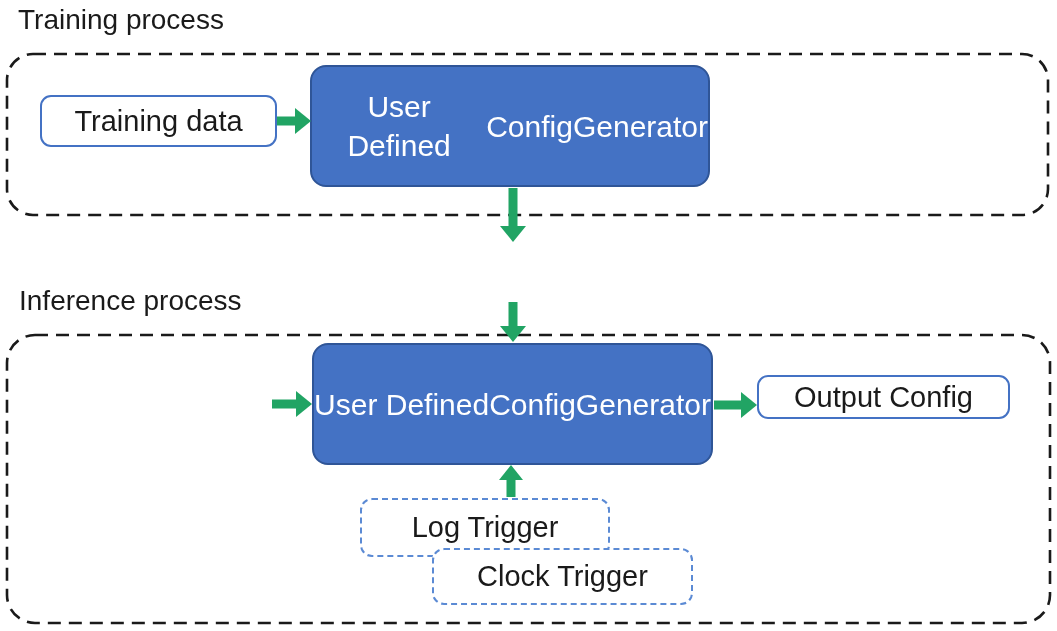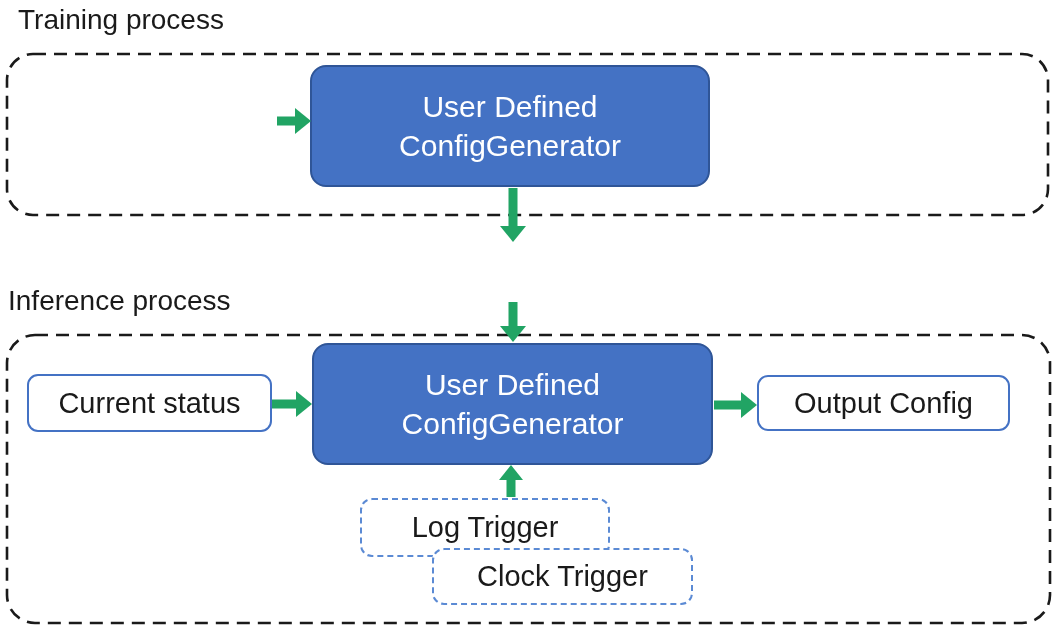--- a/index.html
+++ b/index.html
@@ -50,21 +50,20 @@
     z-index: 3;
     box-sizing: border-box;
     white-space: nowrap;
   }
   .gen-box {
     position: absolute;
     background: var(--generator-fill);
     border: 2.5px solid var(--generator-border);
     border-radius: 16px;
     display: flex;
-    flex-direction: column;
     align-items: center;
     justify-content: center;
     color: var(--text-light);
     font-size: 30px;
     line-height: 1.3;
     z-index: 3;
     box-sizing: border-box;
     text-align: center;
   }
   .trigger-box {
@@ -111,20 +110,23 @@
 <body>
 
 <div class="canvas">
 
   <div class="section-title" style="left:18px; top:5px;">Training process</div>
 
   <svg class="dash-box" style="left:5px; top:52px;" width="1045" height="165">
     <rect x="2" y="2" width="1041" height="161" rx="26"></rect>
   </svg>
 
+  <div class="io-box" style="left:40px; top:95px; width:237px; height:52px;">
+    <span>Training data</span>
+  </div>
 
   <div class="arrow arrow-r" style="left:277px; top:108px; width:34px; height:26px;">
     <div class="shaft" style="width:20px;"></div>
     <div class="head"></div>
   </div>
 
   <div class="gen-box" style="left:310px; top:65px; width:400px; height:122px;">
     <span>User Defined</span>
     <span>ConfigGenerator</span>
   </div>
@@ -133,46 +135,43 @@
     <div class="shaft" style="height:39px;"></div>
     <div class="head"></div>
   </div>
 
 
   <div class="arrow arrow-d" style="left:500px; top:302px; width:26px; height:40px;">
     <div class="shaft" style="height:25px;"></div>
     <div class="head"></div>
   </div>
 
-  <div class="section-title" style="left:8px; top:286px;">Inference process</div>
+  <div class="section-title" style="left:19px; top:286px;">Inference process</div>
 
   <svg class="dash-box" style="left:5px; top:333px;" width="1047" height="292">
     <rect x="2" y="2" width="1043" height="288" rx="28"></rect>
   </svg>
 
-  <div class="io-box" style="left:27px; top:374px; width:245px; height:58px;">
-    <span>Current status</span>
-  </div>
 
   <div class="arrow arrow-r" style="left:272px; top:391px; width:40px; height:26px;">
     <div class="shaft" style="width:26px;"></div>
     <div class="head"></div>
   </div>
 
   <div class="gen-box" style="left:312px; top:343px; width:401px; height:122px;">
     <span>User Defined</span>
     <span>ConfigGenerator</span>
   </div>
 
   <div class="arrow arrow-r" style="left:714px; top:392px; width:43px; height:26px;">
     <div class="shaft" style="width:29px;"></div>
     <div class="head"></div>
   </div>
 
-  <div class="io-box" style="left:757px; top:375px; width:253px; height:56px;">
+  <div class="io-box" style="left:757px; top:375px; width:253px; height:44px;">
     <span>Output Config</span>
   </div>
 
   <div class="arrow arrow-u" style="left:498px; top:465px; width:26px; height:32px;">
     <div class="shaft" style="height:18px;"></div>
     <div class="head"></div>
   </div>
 
   <div class="trigger-box" style="left:360px; top:498px; width:250px; height:59px; z-index:3;">
     <span>Log Trigger</span>

